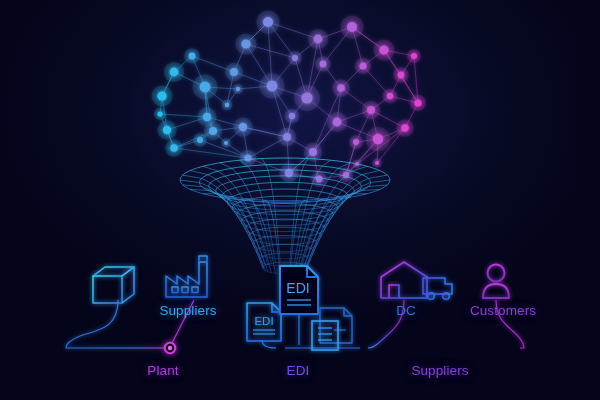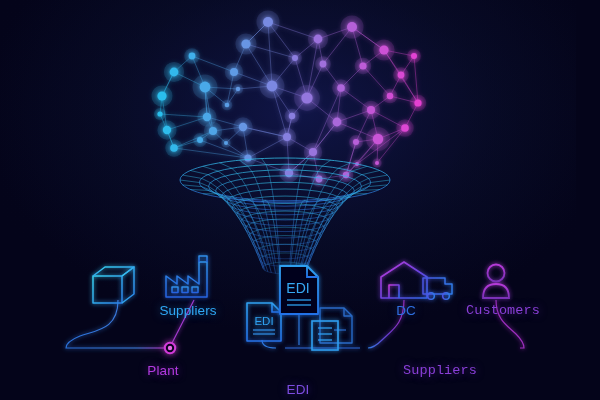--- a/index.html
+++ b/index.html
@@ -19,23 +19,23 @@
     position:absolute;
     font-family:"Liberation Sans",sans-serif;
     font-size:13.5px;
     letter-spacing:.1px;
     white-space:nowrap;
     transform:translateX(-50%);
     pointer-events:none;
   }
   .lbl.cy{color:#2fa8f5;text-shadow:0 0 8px rgba(47,168,245,.55);}
   .lbl.mg{color:#b23ae0;text-shadow:0 0 8px rgba(178,58,224,.55);text-align:center;}
-  .lbl.vi{color:#7c4ce0;text-shadow:0 0 8px rgba(124,76,224,.5);margin-top:19px;}
+  .lbl.vi{color:#7c4ce0;text-shadow:0 0 8px rgba(124,76,224,.5);}
   .lbl.bl{color:#2e6fe0;text-shadow:0 0 8px rgba(46,111,224,.5);text-align:center;}
-  .lbl.pu{color:#8a3fd8;text-shadow:0 0 8px rgba(138,63,216,.5);font-family:Liberation Mono, monospace;}
+  .lbl.pu{color:#8a3fd8;text-shadow:0 0 8px rgba(138,63,216,.5);}
 </style>
 </head>
 <body>
 
 <div id="stage">
 
   <svg viewBox="0 0 600 400">
     <defs>
       <radialGradient id="glowBG" cx="50%" cy="28%" r="58%">
         <stop offset="0%" stop-color="#11164a" stop-opacity=".85"></stop>

